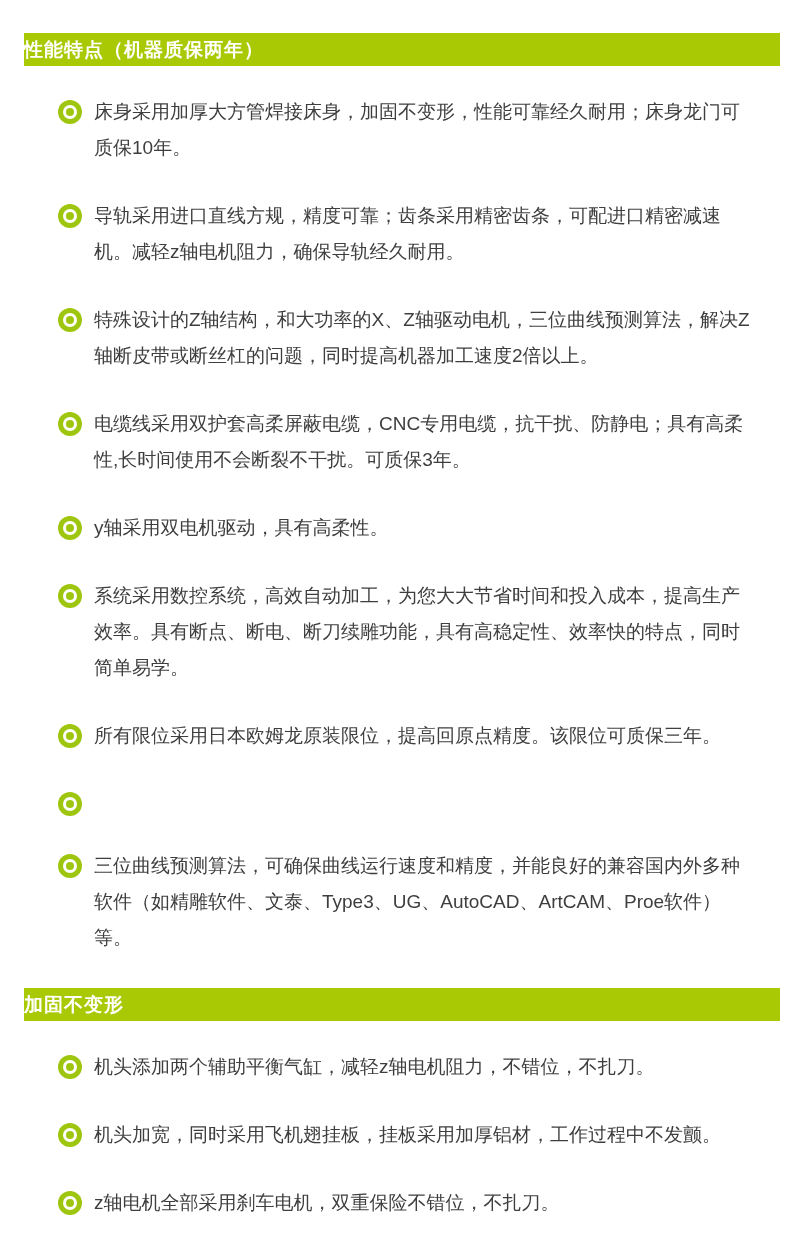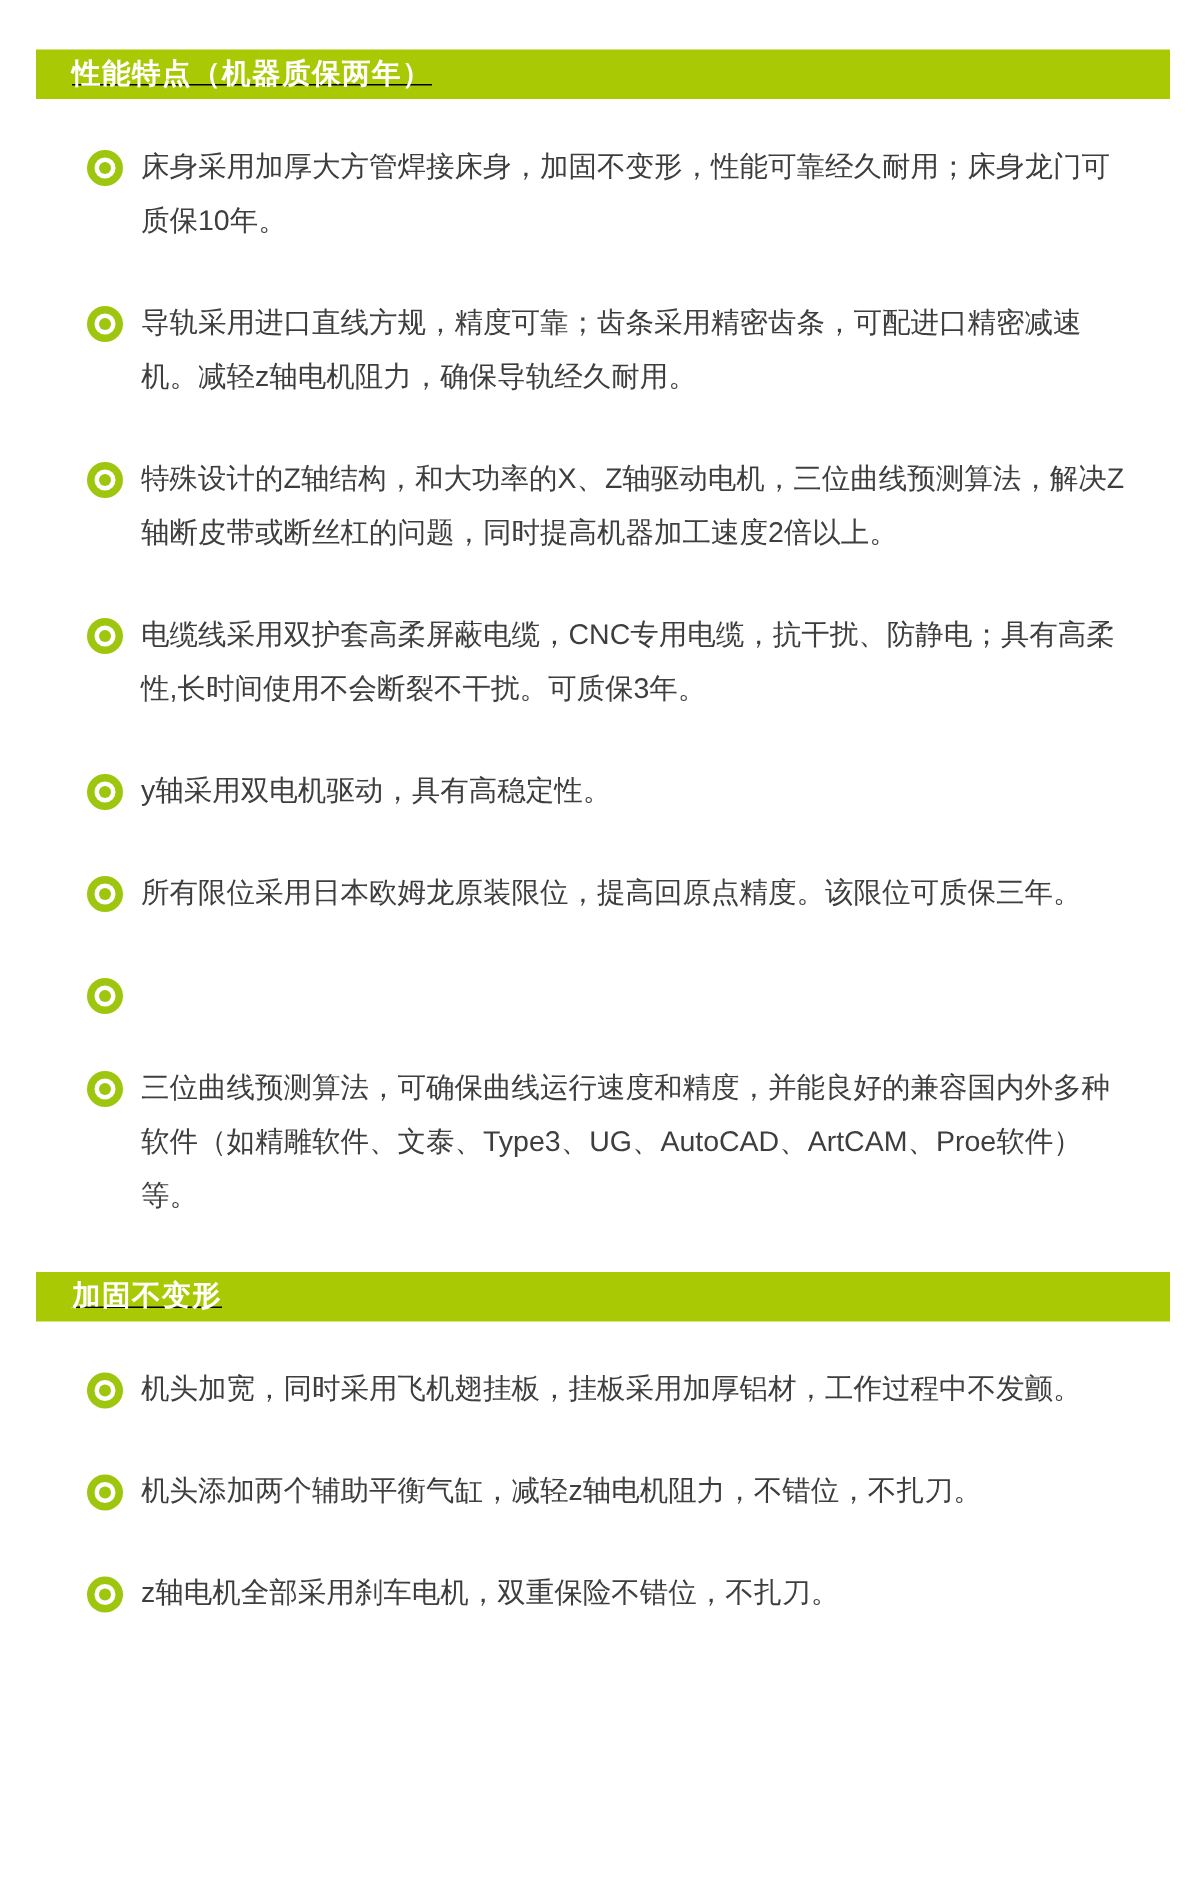--- a/index.html
+++ b/index.html
@@ -23,23 +23,21 @@
   }
   .section + .section {
     margin-top: 8px;
   }
   .section-header {
     margin-left: 24px;
     width: 756px;
     height: 33px;
     line-height: 33px;
     box-sizing: border-box;
-    padding-left: 24px;
     background: var(--accent, #aac905);
-    text-decoration: underline;
   }
   .section-title {
     color: var(--header-text, #ffffff);
     font-size: 19px;
     font-weight: bold;
     letter-spacing: 1px;
   }
   .feature-list {
     list-style: none;
     margin: 28px 0 0 0;
@@ -109,23 +107,27 @@
     <span class="item-text">特殊设计的Z轴结构，和大功率的X、Z轴驱动电机，三位曲线预测算法，解决Z轴断皮带或断丝杠的问题，同时提高机器加工速度2倍以上。</span>
   </li>
 
   <li class="feature-item">
     <span class="bullet-icon"></span>
     <span class="item-text">电缆线采用双护套高柔屏蔽电缆，CNC专用电缆，抗干扰、防静电；具有高柔性,长时间使用不会断裂不干扰。可质保3年。</span>
   </li>
 
   <li class="feature-item">
     <span class="bullet-icon"></span>
-    <span class="item-text">y轴采用双电机驱动，具有高稳定性。</span>
+    <span class="item-text">y轴采用双电机驱动，具有高柔性。</span>
   </li>
 
+  <li class="feature-item">
+    <span class="bullet-icon"></span>
+    <span class="item-text">系统采用数控系统，高效自动加工，为您大大节省时间和投入成本，提高生产效率。具有断点、断电、断刀续雕功能，具有高稳定性、效率快的特点，同时简单易学。</span>
+  </li>
 
   <li class="feature-item">
     <span class="bullet-icon"></span>
     <span class="item-text">所有限位采用日本欧姆龙原装限位，提高回原点精度。该限位可质保三年。</span>
   </li>
 
   <li class="feature-item">
     <span class="bullet-icon"></span>
   </li>
 
@@ -136,26 +138,26 @@
 </ul>
   </section>
 
   <section class="section">
     <div class="section-header">
       <span class="section-title">加固不变形</span>
     </div>
     <ul class="feature-list">
   <li class="feature-item">
     <span class="bullet-icon"></span>
-    <span class="item-text">机头加宽，同时采用飞机翅挂板，挂板采用加厚铝材，工作过程中不发颤。</span>
+    <span class="item-text">机头添加两个辅助平衡气缸，减轻z轴电机阻力，不错位，不扎刀。</span>
   </li>
 
   <li class="feature-item">
     <span class="bullet-icon"></span>
-    <span class="item-text">机头添加两个辅助平衡气缸，减轻z轴电机阻力，不错位，不扎刀。</span>
+    <span class="item-text">机头加宽，同时采用飞机翅挂板，挂板采用加厚铝材，工作过程中不发颤。</span>
   </li>
 
   <li class="feature-item">
     <span class="bullet-icon"></span>
     <span class="item-text">z轴电机全部采用刹车电机，双重保险不错位，不扎刀。</span>
   </li>
 </ul>
   </section>
 </div>
 </div>

